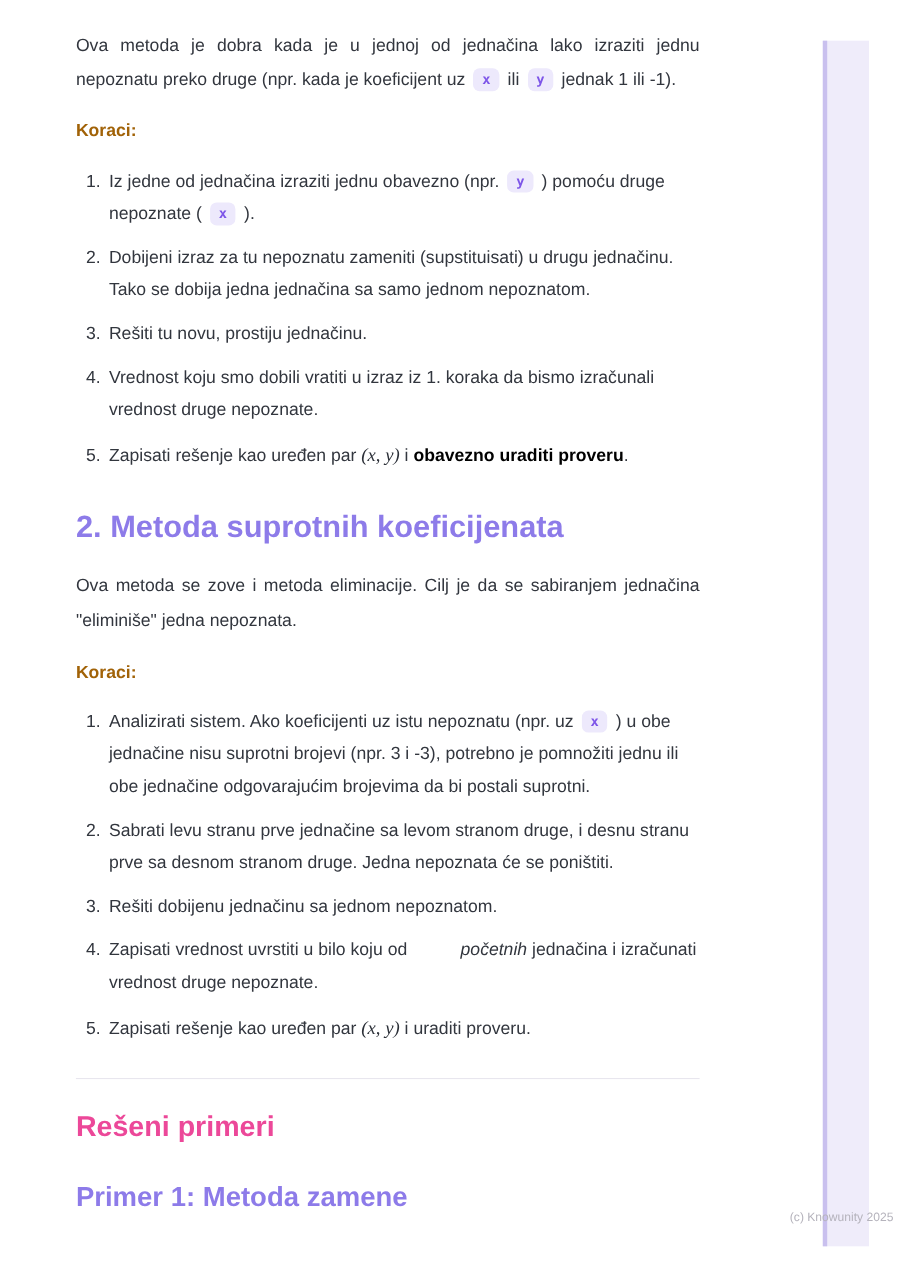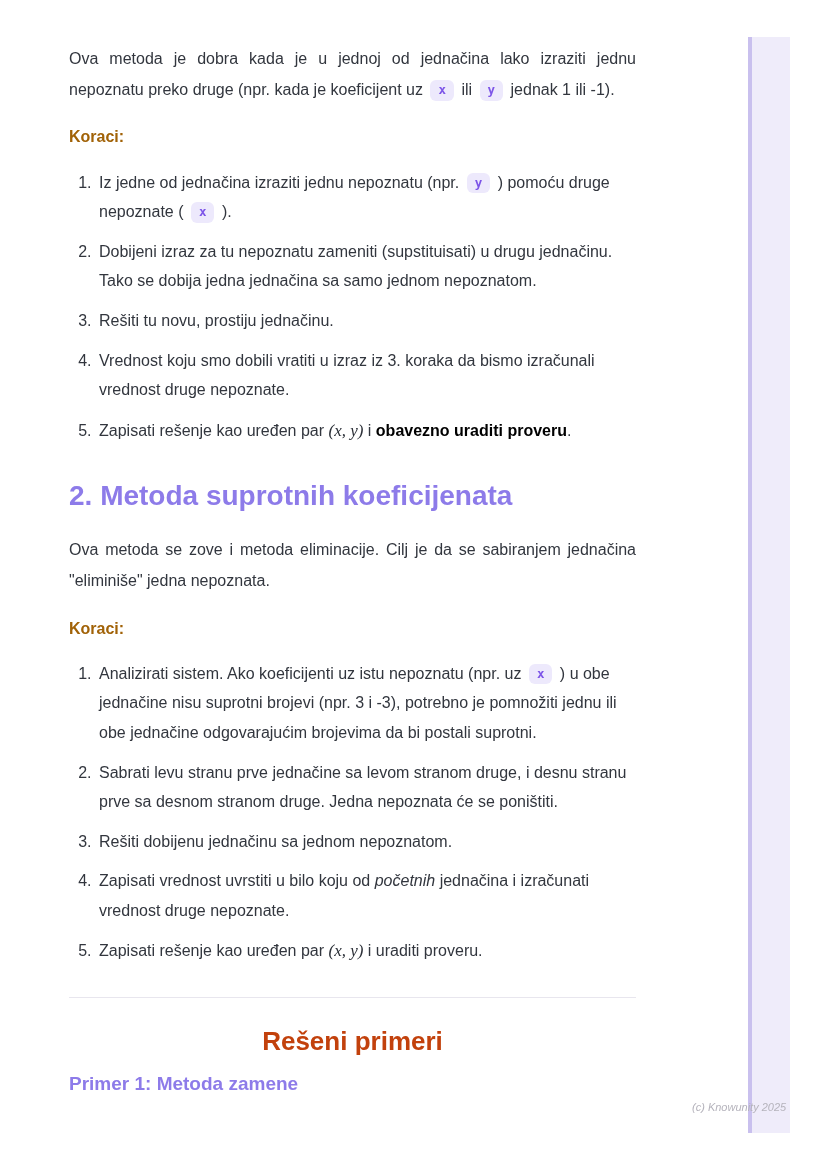--- a/index.html
+++ b/index.html
@@ -8,28 +8,28 @@
     background: #ffffff;
     font-family: "Liberation Sans", sans-serif;
     font-size: 16px;
     color: #32363e;
     position: relative;
     overflow: hidden;
   }
   .content {
     position: absolute;
     left: 69px;
-    top: 43px;
+    top: 26px;
     width: 567px;
   }
   p { line-height: 1.95; }
   .justify { text-align: justify; }
   .label-bold { font-weight: 700; color: #a16207; margin-top: 16px; }
   .b { font-weight: 700; color: #000000; }
-  .i { font-style: italic; }
+  .i { font-style: italic; margin-left: 44px; }
   ol.steps {
     margin-top: 15px;
     margin-bottom: 0;
     padding-left: 27px;
   }
   ol.steps li {
     line-height: 1.85;
     margin-bottom: 10px;
     padding-left: 3px;
   }
@@ -54,73 +54,71 @@
     color: #2c3038;
     text-align: center;
   }
   h2.purple {
     color: #8d7be9;
     font-size: 28px;
     font-weight: 700;
     margin-top: 34px;
   }
   h1.purple {
-    color: #c2410c;
+    color: #ec4899;
     font-size: 26px;
     font-weight: 700;
     margin-top: 28px;
-    text-align: center;
   }
   h3.purple {
     color: #8d7be9;
-    font-size: 19px;
+    font-size: 25px;
     font-weight: 600;
-    margin-top: 16px;
+    margin-top: 34px;
   }
   .spacer-p { margin-top: 22px; }
   hr.divider {
     border: none;
     border-top: 1px solid #e8e6ee;
     margin-top: 30px;
   }
   .side-panel {
     position: absolute;
     left: 748px;
     top: 37px;
     width: 42px;
     height: 1096px;
     background: #efecfa;
     border-left: 4px solid #c9c0ee;
     z-index: 1;
   }
   .watermark {
     position: absolute;
-    left: 692px;
+    left: 718px;
     top: 1101px;
     font-size: 11px;
     color: #b5b3bc;
     z-index: 2;
     white-space: nowrap;
-    font-style: italic;
   }
 </style>
 </head>
 <body>
 
 <div class="content">
 
   <p class="justify"><span>Ova metoda je dobra kada je u jednoj od jednačina lako izraziti jednu nepoznatu preko druge (npr. kada je koeficijent uz </span><code class="badge">x</code><span> ili </span><code class="badge">y</code><span> jednak 1 ili -1).</span></p>
 
   <p class="label-bold">Koraci:</p>
 
   <ol class="steps">
-    <li><span>Iz jedne od jednačina izraziti jednu nepoznatu (npr. </span><code class="badge">y</code><span> ) pomoću druge nepoznate ( </span><code class="badge">x</code><span> ).</span></li>
+    <li><span>Iz jedne od jednačina izraziti jednu obavezno (npr. </span><code class="badge">y</code><span> ) pomoću druge nepoznate ( </span><code class="badge">x</code><span> ).</span></li>
     <li><span>Dobijeni izraz za tu nepoznatu zameniti (supstituisati) u drugu jednačinu. Tako se dobija jedna jednačina sa samo jednom nepoznatom.</span></li>
     <li><span>Rešiti tu novu, prostiju jednačinu.</span></li>
-    <li><span>Vrednost koju smo dobili vratiti u izraz iz 3. koraka da bismo izračunali vrednost druge nepoznate.</span></li>
+    <li><span>Vrednost koju smo dobili vratiti u izraz iz 1. koraka da bismo izračunali vrednost druge nepoznate.</span></li>
     <li><span>Zapisati rešenje kao uređen par </span><span class="math">(x, y)</span><span> i </span><span class="b">obavezno uraditi proveru</span><span>.</span></li>
   </ol>
 
   <h2 class="purple">2. Metoda suprotnih koeficijenata</h2>
 
   <p class="justify spacer-p">Ova metoda se zove i metoda eliminacije. Cilj je da se sabiranjem jednačina "eliminiše" jedna nepoznata.</p>
 
   <p class="label-bold">Koraci:</p>
 
   <ol class="steps">

